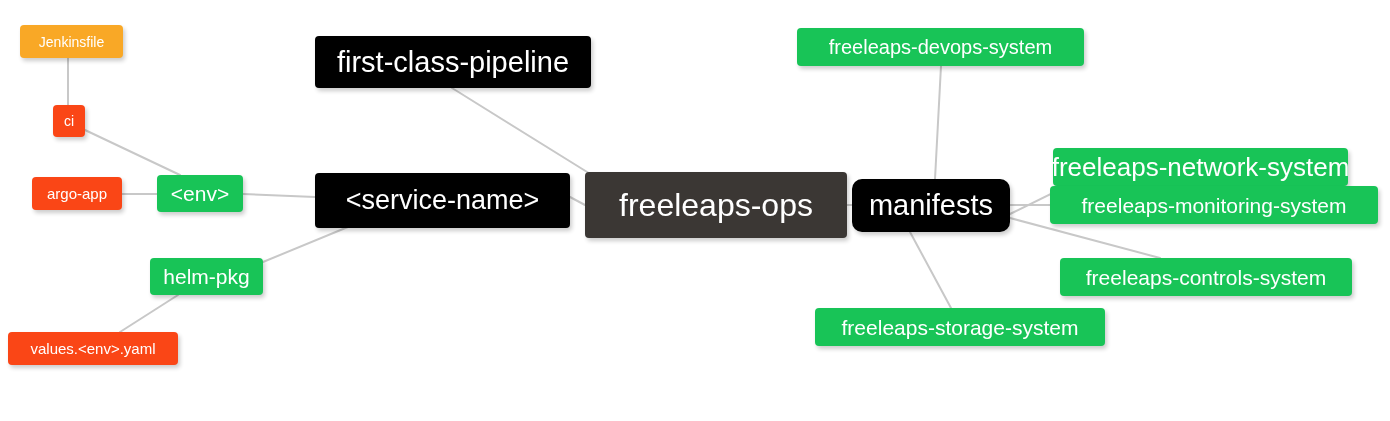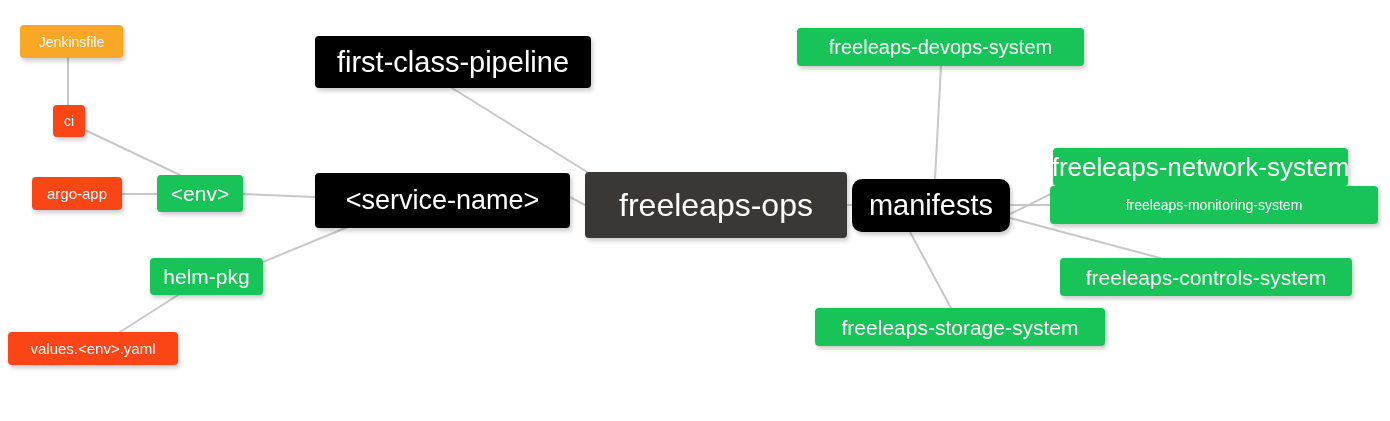--- a/index.html
+++ b/index.html
@@ -71,17 +71,17 @@
       <div class="node n-red" style="left: 32px; top: 177px; width: 90px; height: 33px; font-size: 15px;">argo-app</div>
       <div class="node n-green" style="left: 157px; top: 175px; width: 86px; height: 37px; font-size: 21px;">&lt;env&gt;</div>
       <div class="node n-green" style="left: 150px; top: 258px; width: 113px; height: 37px; font-size: 21px;">helm-pkg</div>
       <div class="node n-red" style="left: 8px; top: 332px; width: 170px; height: 33px; font-size: 15px;">values.&lt;env&gt;.yaml</div>
       <div class="node n-blue" style="left: 315px; top: 36px; width: 276px; height: 52px; font-size: 29px;">first-class-pipeline</div>
       <div class="node n-blue" style="left: 315px; top: 173px; width: 255px; height: 55px; font-size: 27px;">&lt;service-name&gt;</div>
       <div class="node n-root" style="left: 585px; top: 172px; width: 262px; height: 66px; font-size: 32px;">freeleaps-ops</div>
       <div class="node n-blue" style="left: 852px; top: 179px; width: 158px; height: 53px; font-size: 29px; border-radius: 10px;">manifests</div>
       <div class="node n-green" style="left: 797px; top: 28px; width: 287px; height: 38px; font-size: 20px;">freeleaps-devops-system</div>
       <div class="node n-green" style="left: 1053px; top: 112px; width: 295px; height: 38px; font-size: 26px; margin-top: 36px;">freeleaps-network-system</div>
-      <div class="node n-green" style="left: 1050px; top: 186px; width: 328px; height: 38px; font-size: 14px;">freeleaps-monitoring-system</div>
+      <div class="node n-green" style="left: 1050px; top: 186px; width: 328px; height: 38px; font-size: 21px;">freeleaps-monitoring-system</div>
       <div class="node n-green" style="left: 1060px; top: 258px; width: 292px; height: 38px; font-size: 21px;">freeleaps-controls-system</div>
       <div class="node n-green" style="left: 815px; top: 308px; width: 290px; height: 38px; font-size: 21px;">freeleaps-storage-system</div>
     </div>
 </div>
 
 </body></html>

